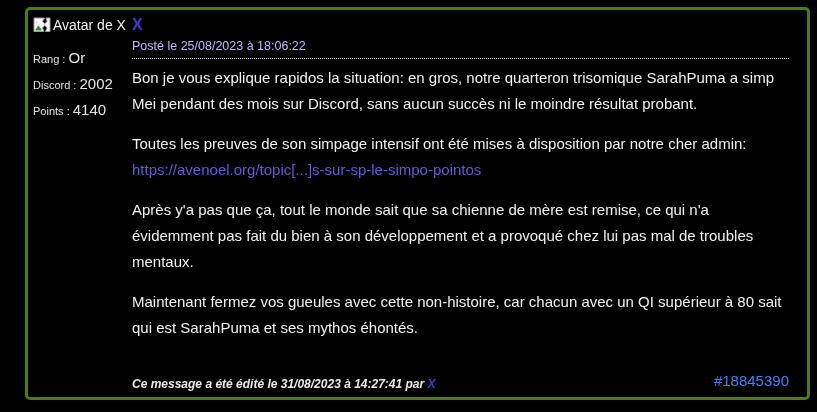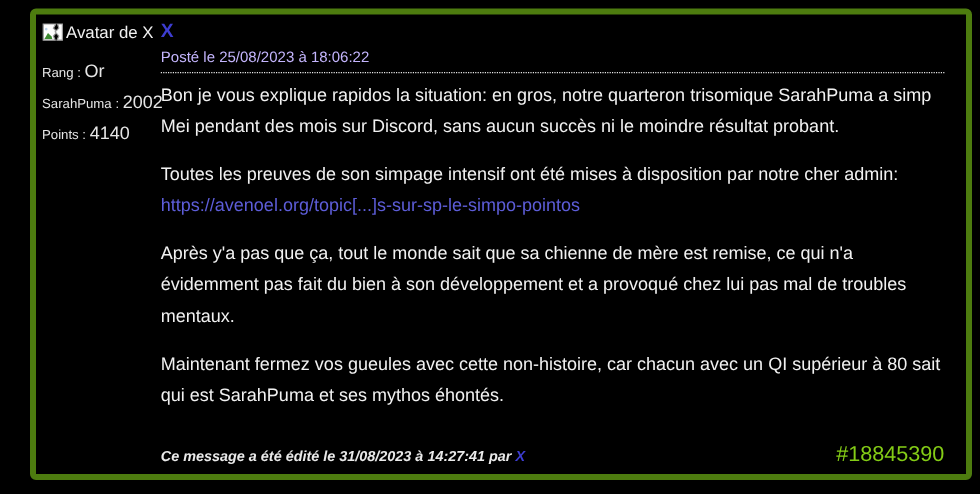--- a/index.html
+++ b/index.html
@@ -6,21 +6,21 @@
   body{
     width:817px;height:412px;
     background:#000;
     font-family:"Liberation Sans", sans-serif;
     overflow:hidden;
     position:relative;
   }
   .post{
     position:absolute;
     left:25px; top:7px; right:7px; bottom:12px;
-    border:5px solid #4d7c0f;
+    border:3px solid #4d7c0f;
     border-radius:5px;
     background:#000;
     display:flex;
     box-sizing:border-box;
   }
   
   .sidebar{
     width:104px;
     flex:0 0 104px;
     padding:7px 0 0 5px;
@@ -101,22 +101,22 @@
     font-weight:600;
     margin-top:5px;
   }
   .edit-notice .editor{
     color:#3d3dd1;
     text-decoration:none;
     font-weight:600;
     cursor:pointer;
   }
   .permalink{
-    color:#84cc16;
-    font-size:18px;
+    color:#3b82f6;
+    font-size:15px;
     text-decoration:none;
     cursor:pointer;
   }
 </style>
 </head>
 <body>
 
 <div class="post">
 
   <aside class="sidebar">
@@ -130,21 +130,21 @@
         </svg>
       </span>
       <span class="avatar-alt">Avatar de X</span>
     </div>
 
     <div class="stats">
       <div class="stat">
         <span class="stat-label">Rang</span><span class="stat-sep"> : </span><span class="stat-value">Or</span>
       </div>
       <div class="stat">
-        <span class="stat-label">SarahPuma</span><span class="stat-sep"> : </span><span class="stat-value">2002</span>
+        <span class="stat-label">Discord</span><span class="stat-sep"> : </span><span class="stat-value">2002</span>
       </div>
       <div class="stat">
         <span class="stat-label">Points</span><span class="stat-sep"> : </span><span class="stat-value">4140</span>
       </div>
     </div>
   </aside>
 
   <main class="message">
     <a class="username" href="#">X</a>
     <div class="post-date">Posté le 25/08/2023 à 18:06:22</div>

